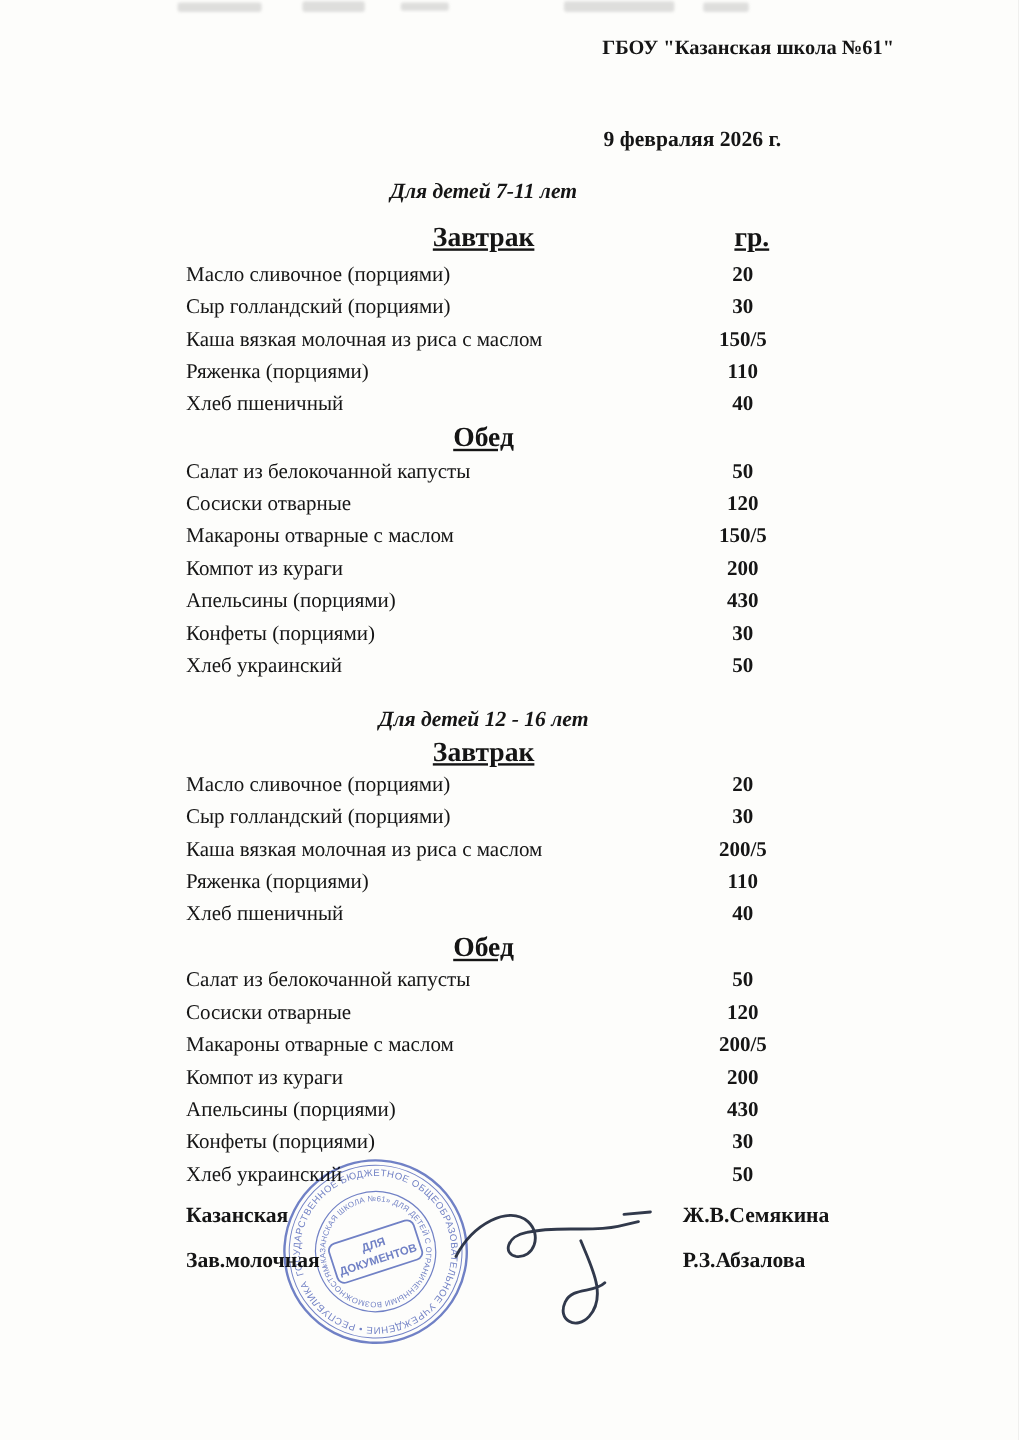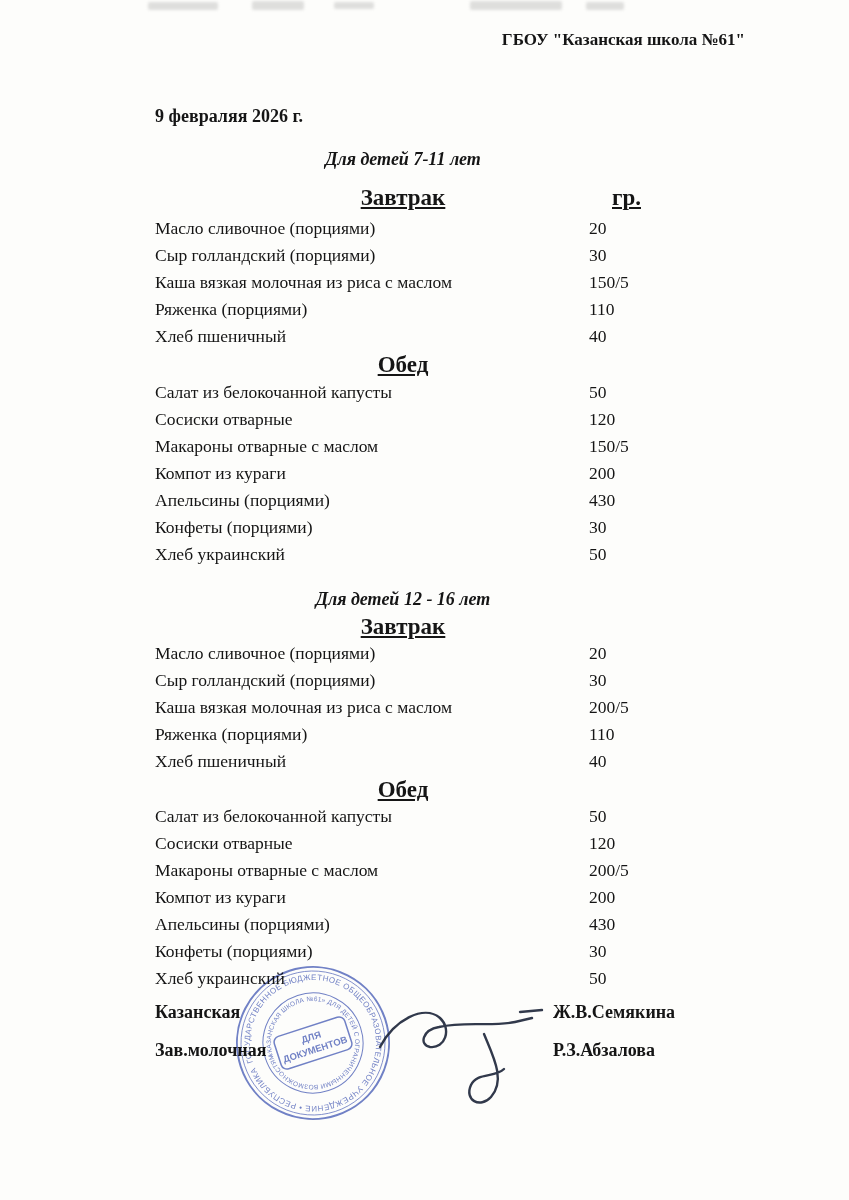--- a/index.html
+++ b/index.html
@@ -16,39 +16,39 @@
   .artifact{position:absolute;background:#8f8f8f;opacity:.28;filter:blur(1.5px);border-radius:2px;}
 
   .org-header{
     position:absolute;top:30px;right:104px;
     font-size:17px;font-weight:bold;white-space:nowrap;
   }
 
   .content{position:absolute;left:155px;top:100px;width:496px;}
 
   .doc-title{text-align:center;font-weight:bold;font-size:18px;line-height:24px;letter-spacing:2px;}
-  .doc-date{text-align:left;font-weight:bold;font-size:18px;line-height:24px;margin-top:4px;}
+  .doc-date{text-align:right;font-weight:bold;font-size:18px;line-height:24px;margin-top:4px;}
 
   .age-group{text-align:center;font-weight:bold;font-style:italic;font-size:18px;line-height:27px;}
   .sec-row{position:relative;text-align:center;font-weight:bold;font-size:23px;line-height:27px;}
   .sec-title{text-decoration:underline;}
   .grams-h{position:absolute;right:10px;top:0;text-decoration:underline;}
 
   .row{display:flex;justify-content:space-between;font-size:17.5px;line-height:27px;gap:33px;}
-  .row .qty{text-align:left;min-width:60px;padding-right:2px;}
+  .row .qty{text-align:center;min-width:60px;padding-right:2px;font-weight:bold;}
 
   .mt18{margin-top:18px;}
   .mt11{margin-top:11px;}
   .mt4{margin-top:4px;}
   .mt1{margin-top:1px;}
 
   .sig-block{margin-top:8px;font-weight:bold;font-size:18px;}
   .sig-row{position:relative;line-height:24px;}
   .sig-row + .sig-row{margin-top:14px;}
-  .sig-name{position:absolute;left:398px;top:0;}
+  .sig-name{position:absolute;left:414px;top:0;}
 
   .stamp-wrap{position:absolute;left:228px;top:958px;width:170px;height:170px;opacity:.82;mix-blend-mode:multiply;pointer-events:none;}
   .signature-wrap{position:absolute;left:372px;top:992px;width:190px;height:125px;pointer-events:none;}
 </style>
 </head>
 <body>
 
 <div class="page">
 
   <div class="artifact" style="left:148px;top:2px;width:70px;height:8px;"></div>

